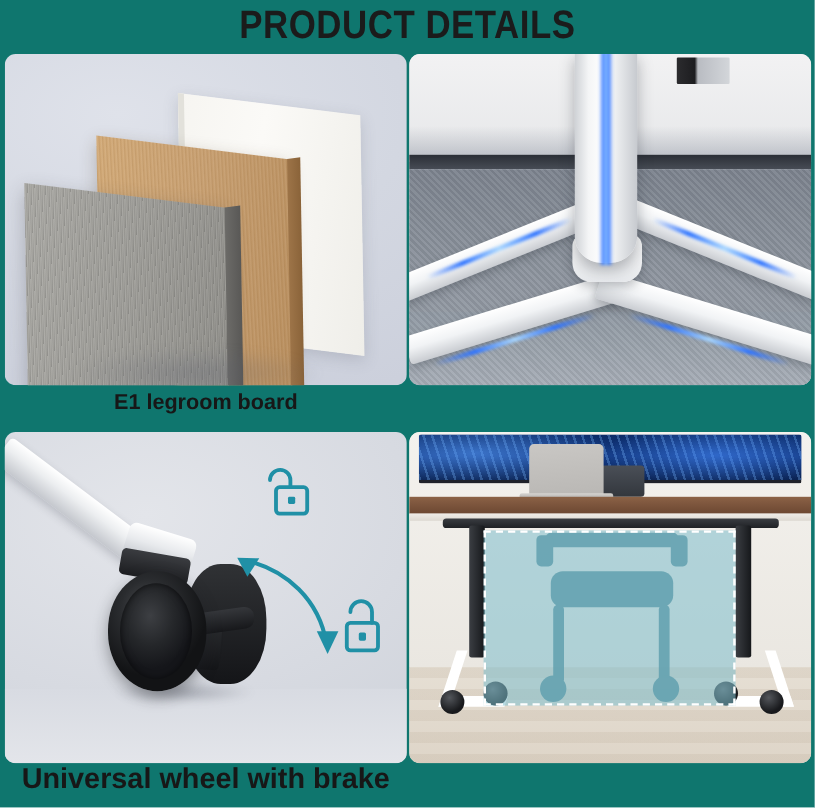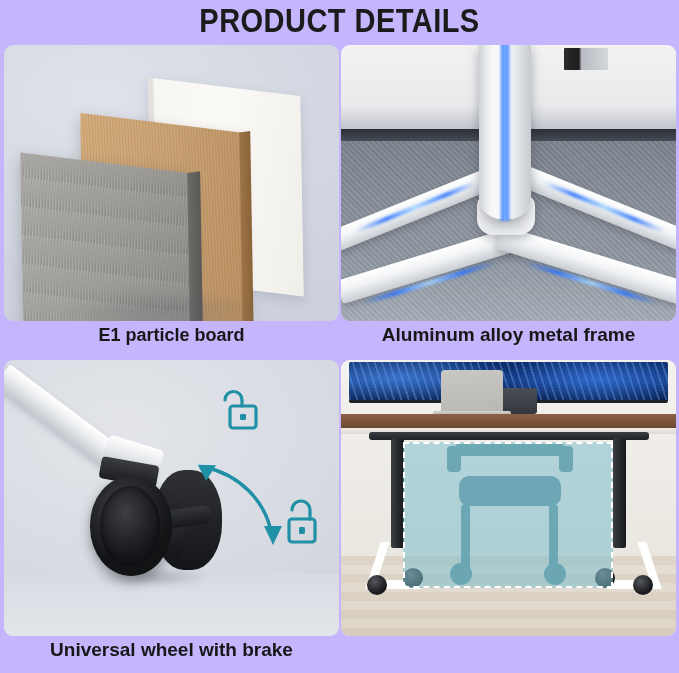--- a/index.html
+++ b/index.html
@@ -12,21 +12,21 @@
     width: 679px;
     height: 673px;
     overflow: hidden;
     font-family: "Liberation Sans", "DejaVu Sans", sans-serif;
     -webkit-font-smoothing: antialiased;
   }
   #page {
     position: relative;
     width: 679px;
     height: 673px;
-    background: #c4b5fd;
+    background: #0f766e;
   }
 
   
   .page-title {
     position: absolute;
     left: 0;
     top: 2px;
     width: 679px;
     text-align: center;
     font-family: "Liberation Sans", "DejaVu Sans", sans-serif;
@@ -73,21 +73,21 @@
     top: 278px;
     width: 335px;
     text-align: center;
     font-weight: 700;
     font-size: 18px;
     color: #171717;
     line-height: 24px;
     white-space: nowrap;
   }
   .cell.c2 .caption { font-size: 19px; }
-  .cell.c3 .caption { font-size: 19px; }
+  .cell.c3 .caption { font-size: 24px; }
 
   
   .p1-bg {
     position: absolute; inset: 0;
     background:
       radial-gradient(130% 95% at 28% 18%, #dfe2ea 0%, #d3d7e1 55%, #ccd0dc 100%);
   }
   .board {
     position: absolute;
     transform-origin: center center;
@@ -407,21 +407,21 @@
         <div class="p1-bg"></div>
         <div class="board board-white"></div>
         <div class="board board-wood">
           <div class="edge-r"></div>
         </div>
         <div class="board board-grey">
           <div class="edge-r"></div>
         </div>
         <div class="p1-shadow"></div>
       </div>
-      <div class="caption">E1 particle board</div>
+      <div class="caption">E1 legroom board</div>
     </div>
 
     <div class="cell c2">
       <div class="photo">
         <div class="p2-bg"></div>
         <div class="p2-wall"></div>
         <div class="p2-wall-shadow"></div>
         <div class="p2-device"></div>
         <div class="p2-darkband"></div>
         <div class="p2-floor"></div>
@@ -434,21 +434,20 @@
 
         <div class="p2-arm p2-arm-front-l"></div>
         <div class="p2-arm p2-arm-front-r"></div>
         <div class="p2-glow p2-glow-fl"></div>
         <div class="p2-glow p2-glow-fr"></div>
 
         <div class="p2-hub"></div>
         <div class="p2-column"></div>
         <div class="p2-column-glow"></div>
       </div>
-      <div class="caption">Aluminum alloy metal frame</div>
     </div>
 
     <div class="cell c3">
       <div class="photo">
         <div class="p3-bg"></div>
         <div class="p3-floor"></div>
         <div class="p3-shadow"></div>
         <div class="p3-leg"></div>
         <div class="p3-leg-lower"></div>
         <div class="p3-collar"></div>

